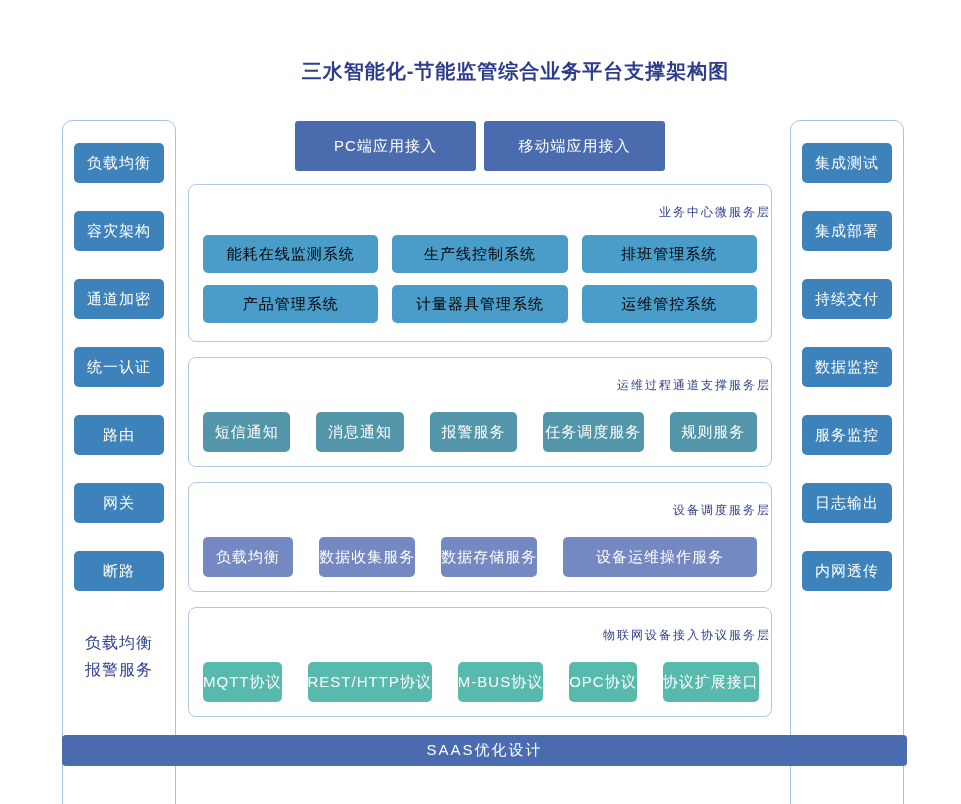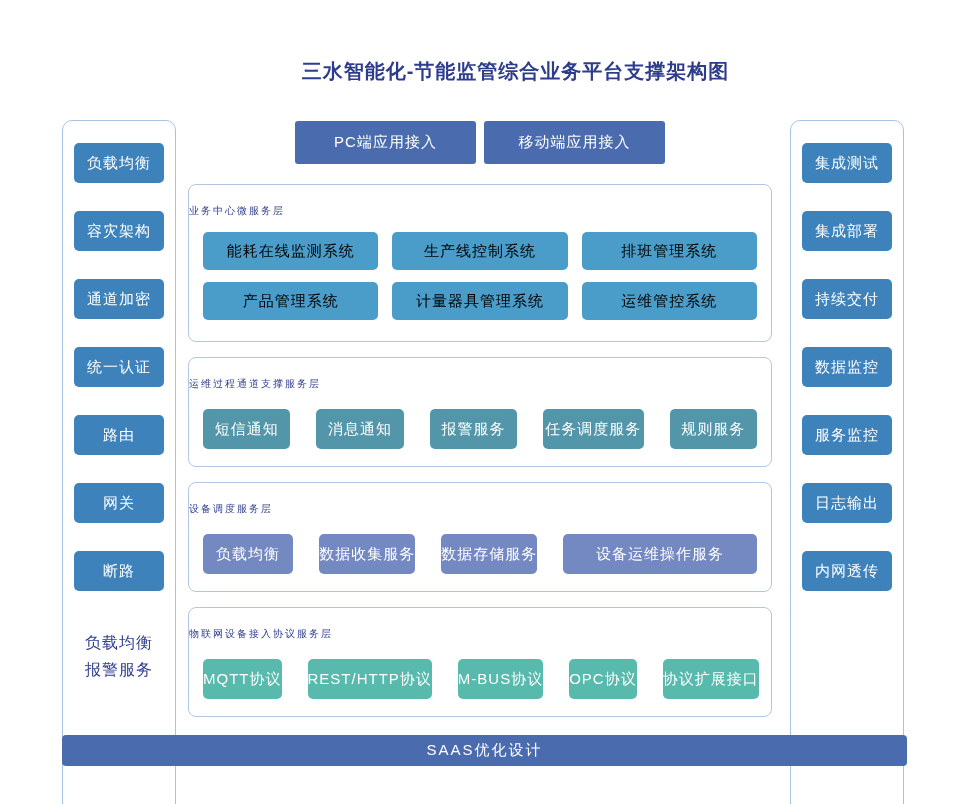--- a/index.html
+++ b/index.html
@@ -67,21 +67,21 @@
     position: absolute;
     top: 121px;
     left: 188px;
     width: 584px;
     display: flex;
     justify-content: center;
     gap: 8px;
   }
   .access-btn {
     width: 181px;
-    height: 43px;
+    height: 50px;
     background: #4a6cae;
     border-radius: 3px;
     color: #ffffff;
     font-size: 15px;
     display: flex;
     align-items: center;
     justify-content: center;
     letter-spacing: 1px;
   }
   
@@ -92,23 +92,23 @@
     border: 1px solid #b3c7e0;
     border-radius: 8px;
     box-sizing: border-box;
     background: #ffffff;
   }
   #panel-business { top: 184px; height: 158px; }
   #panel-channel  { top: 357px; height: 110px; }
   #panel-device   { top: 482px; height: 110px; }
   #panel-protocol { top: 607px; height: 110px; }
   .layer-title {
-    text-align: left;
+    text-align: right;
     color: #2f3e8e;
-    font-size: 10px;
+    font-size: 12px;
     padding-top: 19px;
     letter-spacing: 2px;
   }
   .grid-boxes {
     display: grid;
     grid-template-columns: repeat(3, 1fr);
     gap: 12px 14px;
     margin: 14px 14px 0 14px;
   }
   .grid-boxes .box {

